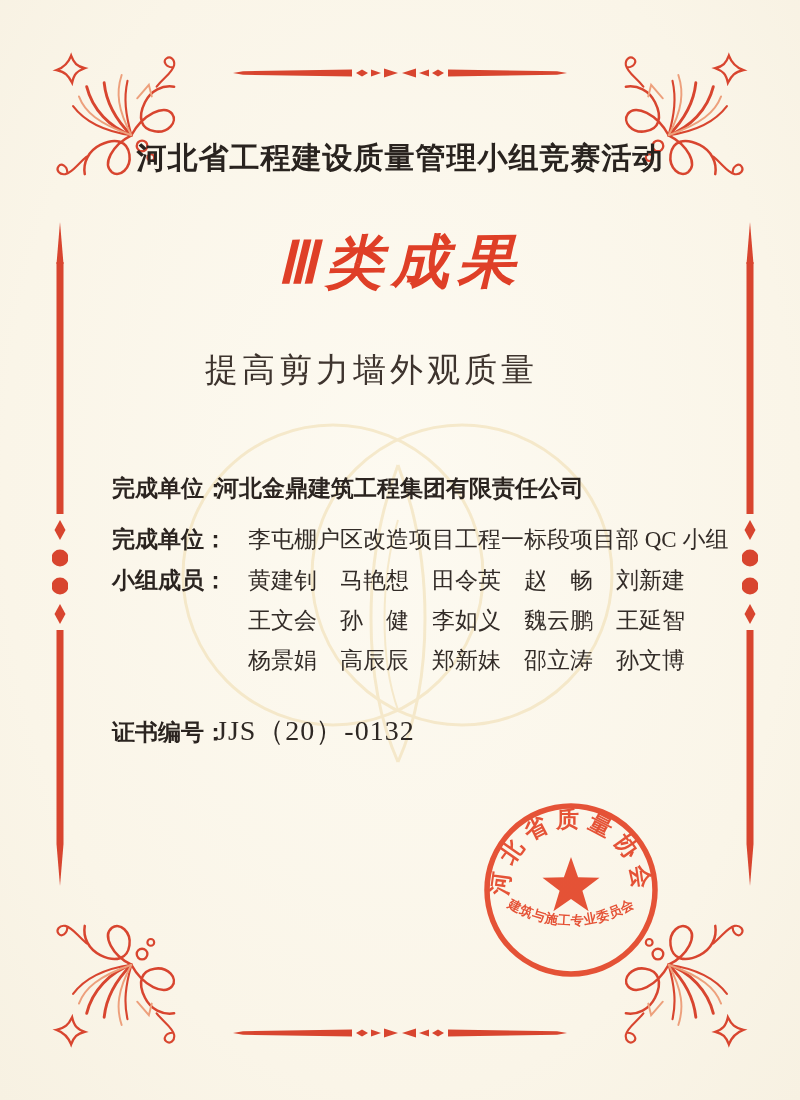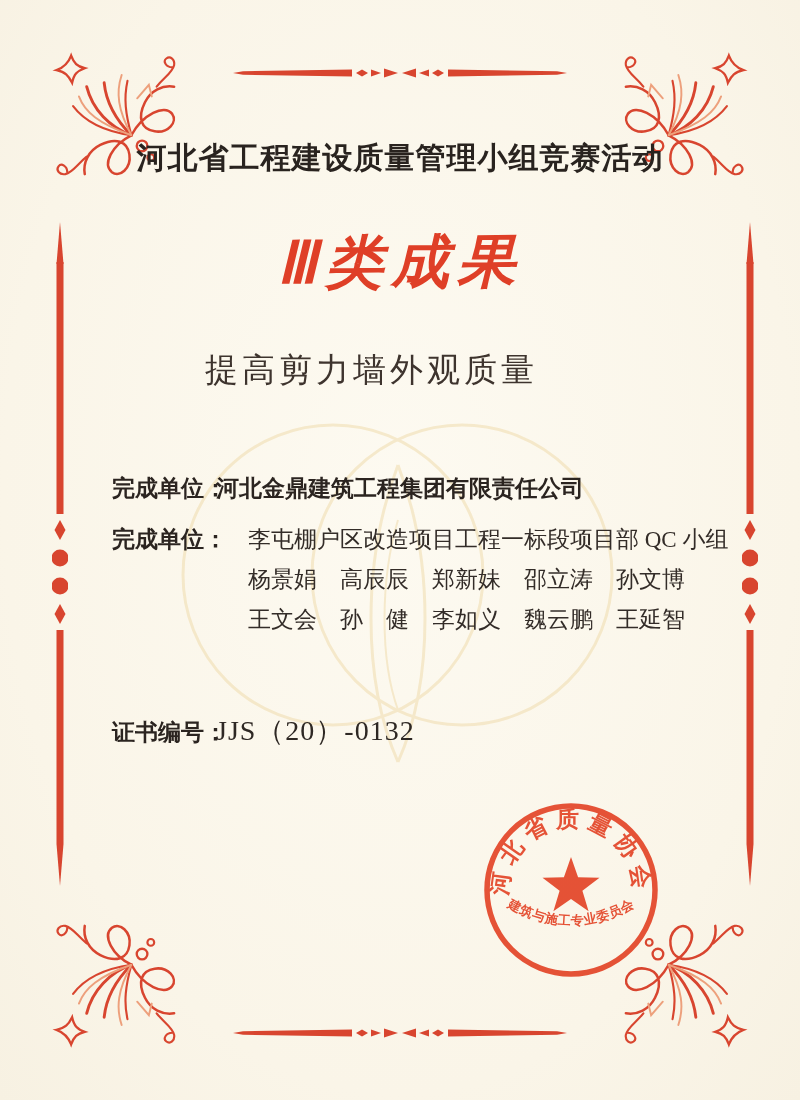--- a/index.html
+++ b/index.html
@@ -168,25 +168,28 @@
 
   <div class="abs project-title">提高剪力墙外观质量</div>
 
   <div class="abs info">
     <div class="row first">
       <span class="lbl">完成单位：</span><span class="val-bold">河北金鼎建筑工程集团有限责任公司</span>
     </div>
     <div class="row">
       <span class="lbl">完成单位：</span><span class="val">李屯棚户区改造项目工程一标段项目部 QC 小组</span>
     </div>
+    <div class="row">
+      <span class="lbl">小组成员：</span><span class="val">黄建钊　马艳想　田令英　赵　畅　刘新建</span>
+    </div>
+    <div class="row indent">
+      <span class="val">王文会　孙　健　李如义　魏云鹏　王延智</span>
+    </div>
     <div class="row indent">
       <span class="val">杨景娟　高辰辰　郑新妹　邵立涛　孙文博</span>
-    </div>
-    <div class="row indent">
-      <span class="val">王文会　孙　健　李如义　魏云鹏　王延智</span>
     </div>
   </div>
 
   <div class="abs cert">
     <span class="lbl">证书编号：</span><span class="num">JJS（20）-0132</span>
   </div>
 
 
   <div class="abs seal">
     <svg viewBox="0 0 190 190">

